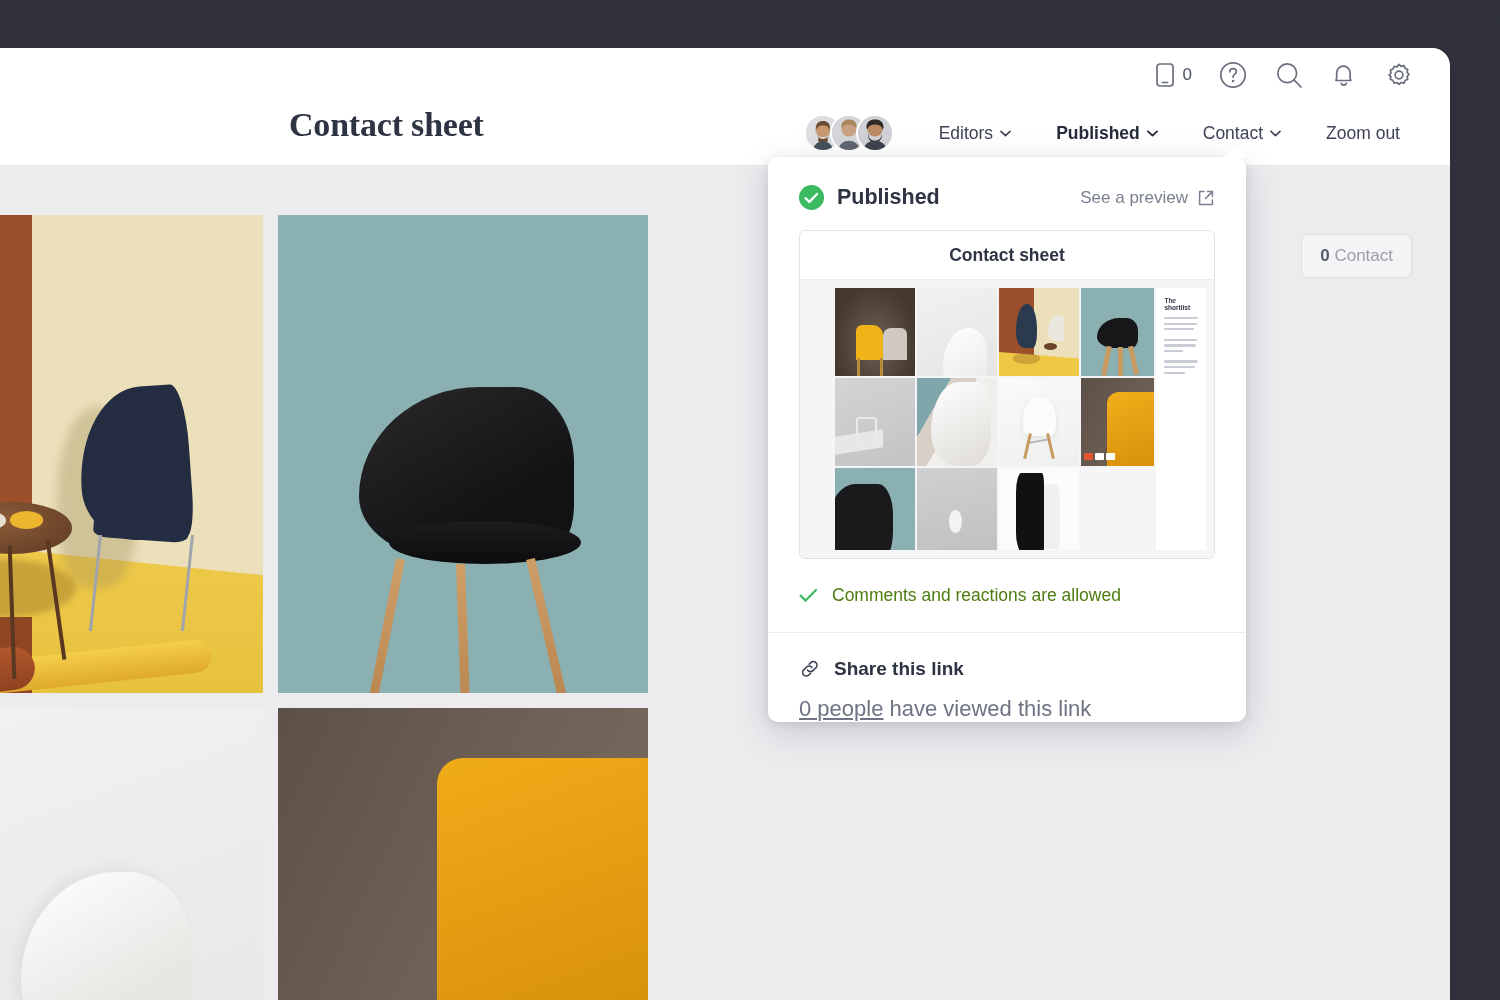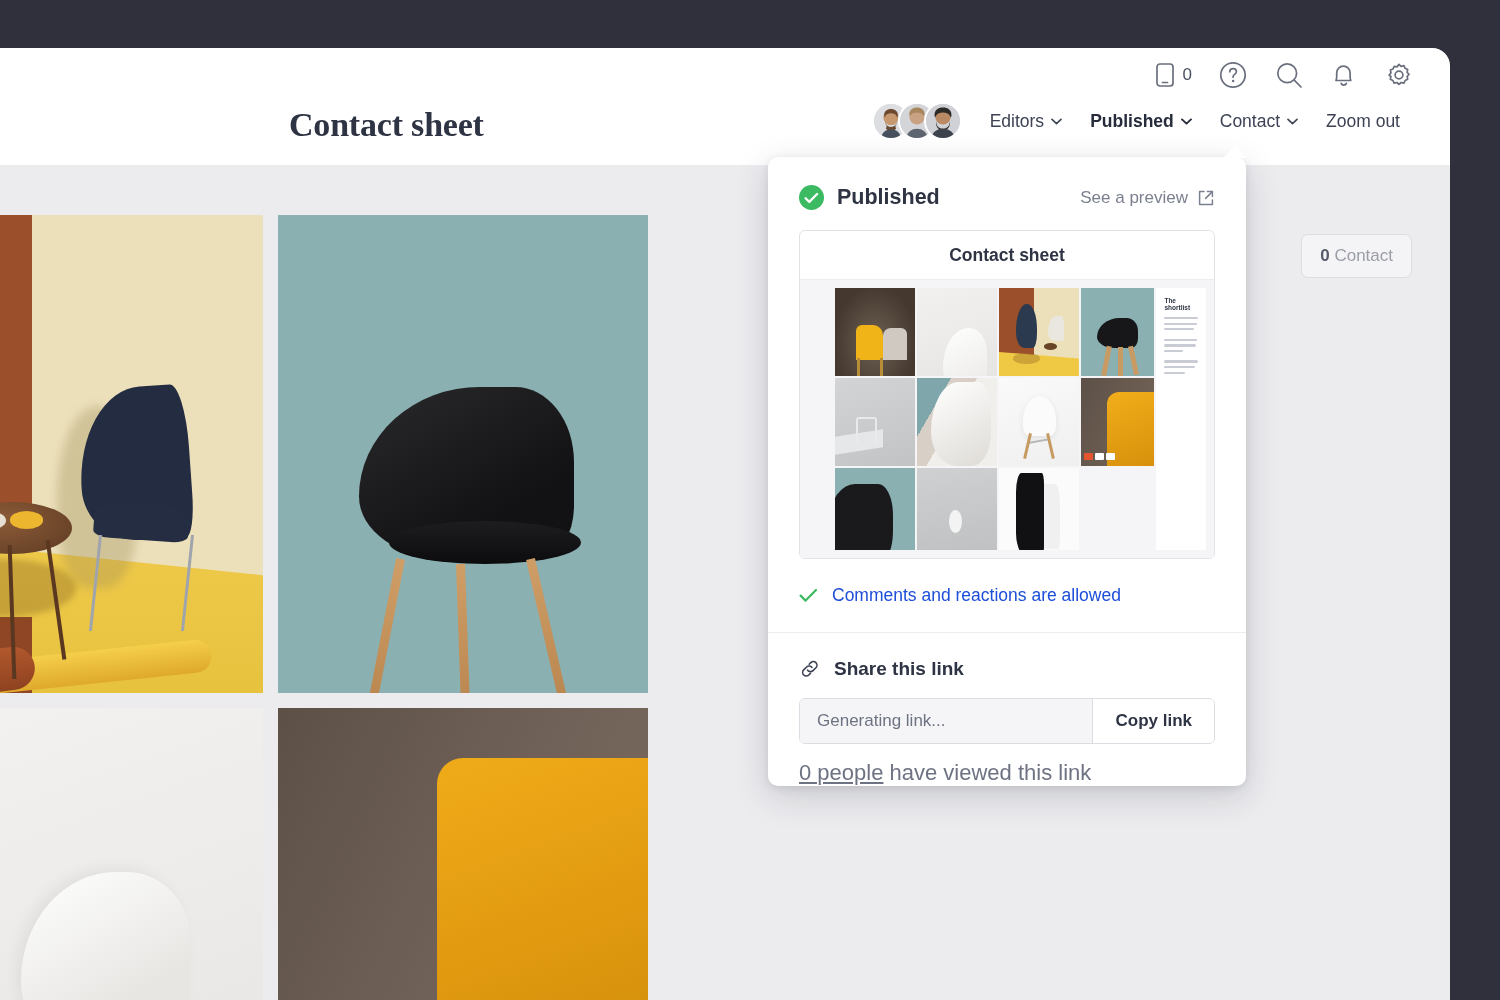--- a/index.html
+++ b/index.html
@@ -50,22 +50,22 @@
     position: absolute; left: 341px; top: 58px;
     font-family: "Liberation Serif", serif;
     font-weight: 700;
     font-size: 34px;
     letter-spacing: -0.2px;
     color: #2e3443;
   }
 
   
   #headnav {
-    position: absolute; right: 36px; top: 54px;
-    display: flex; align-items: center; gap: 0px;
+    position: absolute; right: 36px; top: 66px;
+    display: flex; align-items: center; gap: 17px;
     font-size: 17.5px; color: #3d4355; justify-content: flex-end;
   }
   #avatars { display: flex; align-items: center; margin-right: 14px; }
   .avatar {
     width: 38px; height: 38px; border-radius: 50%;
     border: 2.5px solid #fff;
     margin-left: -12px;
     overflow: hidden; position: relative;
     background: #d8dade;
   }
@@ -347,21 +347,21 @@
   .pvK .bk { position:absolute; left:22%; top:6%; width:34%; height:92%;
              background:#111113; border-radius:20% 8% 4% 30% / 24% 14% 10% 26%; }
   .pvK .wh { position:absolute; left:48%; top:18%; width:28%; height:74%;
              background:#f0f0f0; border-radius:40% 20% 8% 30% / 50% 34% 22% 40%; }
 
   #comments-row {
     display:flex; align-items:center; gap:14px;
     padding: 26px 31px 26px 31px;
     border-bottom: 1px solid #ececef;
   }
-  #comments-text { font-size:17.5px; color:#1d4ed8; }
+  #comments-text { font-size:17.5px; color:#4d7c0f; }
 
   #share-row {
     display:flex; align-items:center; gap:13px;
     padding: 25px 31px 0 31px;
   }
   #share-title { font-size:19px; font-weight:700; color:#2e3443; }
 
   #link-row {
     display:flex; margin: 18px 31px 0 31px;
     border:1px solid #dcdde2; border-radius:6px; overflow:hidden;
@@ -661,24 +661,20 @@
       </div>
 
       <div id="share-row">
         <svg width="22" height="22" viewBox="0 0 22 22" fill="none">
           <path d="M8.6 12.2a3.6 3.6 0 005.4.4l2.9-2.9a3.6 3.6 0 10-5.1-5.1l-1.6 1.6" stroke="#3d4355" stroke-width="1.6" stroke-linecap="round" stroke-linejoin="round"></path>
           <path d="M13 9.4a3.6 3.6 0 00-5.4-.4l-2.9 2.9a3.6 3.6 0 105.1 5.1l1.6-1.6" stroke="#3d4355" stroke-width="1.6" stroke-linecap="round" stroke-linejoin="round"></path>
         </svg>
         <span id="share-title">Share this link</span>
       </div>
 
-      <div id="link-row">
-        <input id="link-input" type="text" readonly="" value="Generating link..." style="">
-        <button id="copy-link">Copy link</button>
-      </div>
 
       <div id="viewed-row">
         <span id="viewed-count">0 people</span><span> have viewed this link</span>
       </div>
 
     </div>
 
   </div>
 </div>
 

